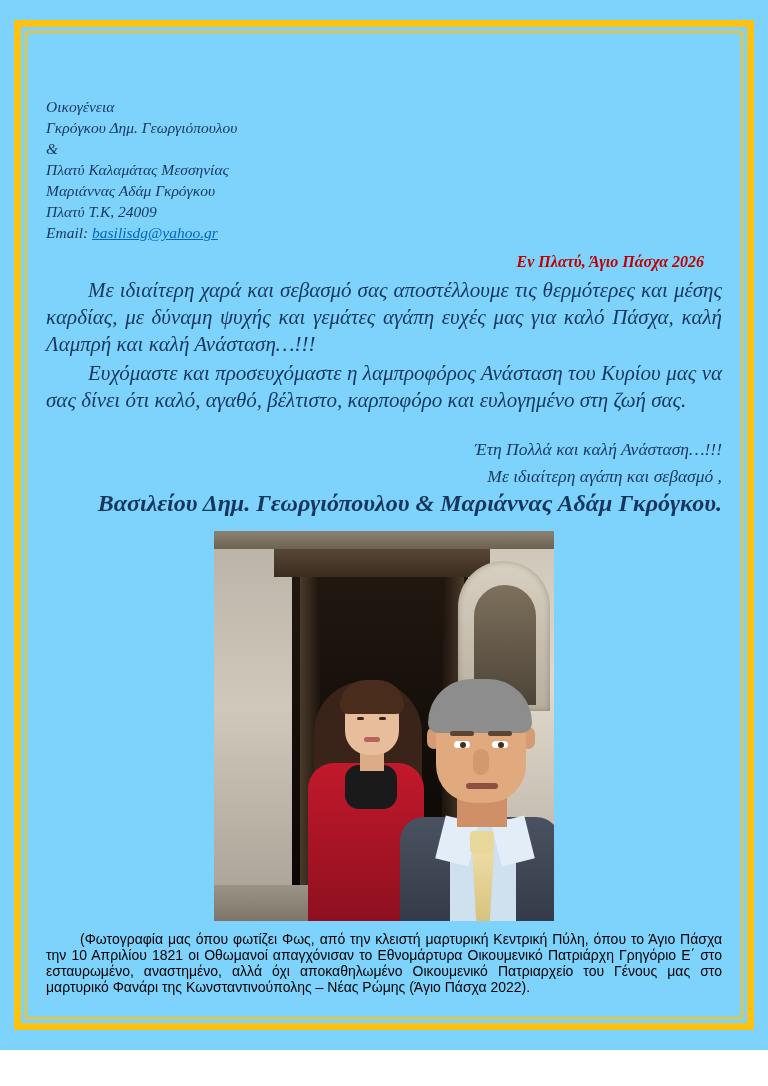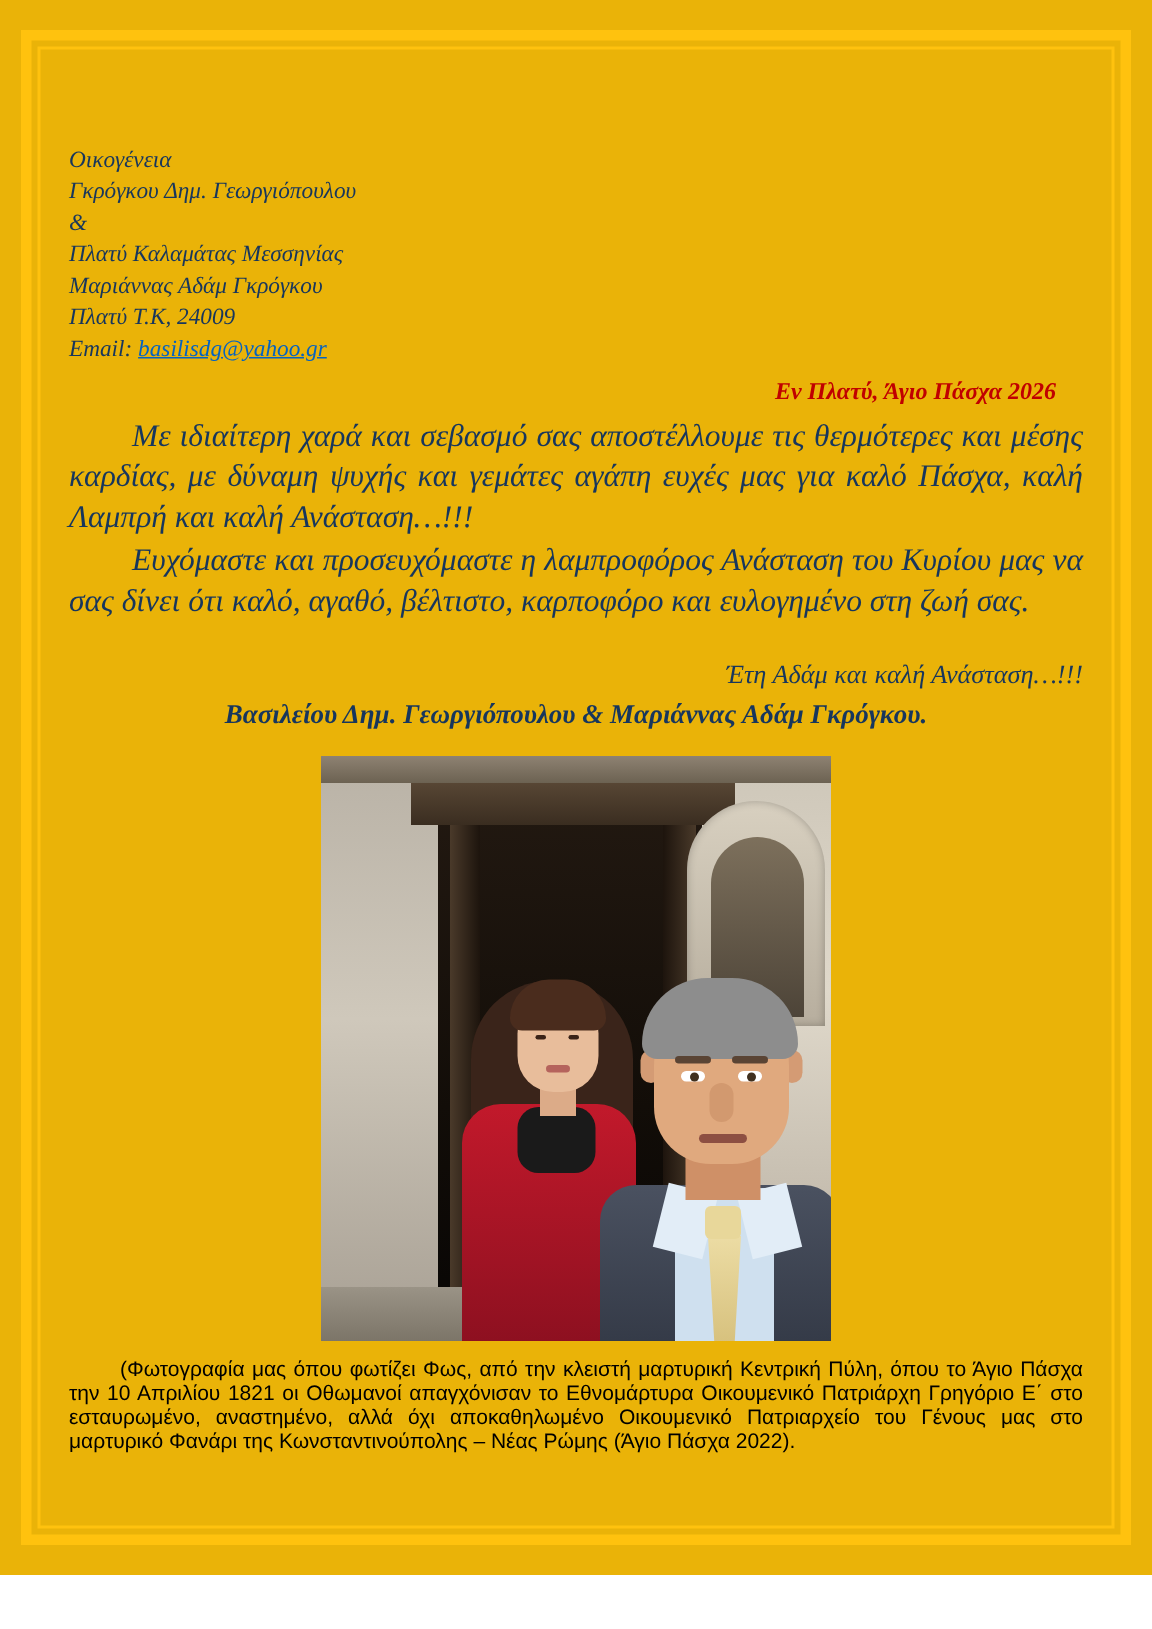--- a/index.html
+++ b/index.html
@@ -11,21 +11,21 @@
     width: 768px;
     height: 1086px;
     font-family: "Liberation Serif", serif;
     color: #000000;
     overflow: hidden;
   }
   .page {
     position: relative;
     width: 768px;
     height: 1050px;
-    background: #eab308;
+    background: #7dd3fc;
     box-sizing: border-box;
   }
   
   .border-outer {
     position: absolute;
     left: 14px;
     top: 20px;
     right: 14px;
     bottom: 20px;
     border: 7px solid #FFC20E;
@@ -89,22 +89,21 @@
   .closing {
     color: #17365D;
     font-style: italic;
     font-size: 17.5px;
     line-height: 27px;
     text-align: right;
     margin-top: 22px;
   }
   .closing .sign {
     font-weight: bold;
-    font-size: 18px;
-    text-align: center;
+    font-size: 24px;
   }
   .photo-wrap {
     margin-top: 14px;
     display: flex;
     justify-content: center;
   }
   .photo {
     position: relative;
     width: 340px;
     height: 390px;
@@ -262,21 +261,22 @@
     </div>
 
     <div class="place-date">Εν Πλατύ, Άγιο Πάσχα 2026</div>
 
     <div class="body-text">
       <p>Με ιδιαίτερη χαρά και σεβασμό σας αποστέλλουμε τις θερμότερες και μέσης καρδίας, με δύναμη ψυχής και γεμάτες αγάπη ευχές μας για καλό Πάσχα, καλή Λαμπρή και καλή Ανάσταση…!!!</p>
       <p>Ευχόμαστε και προσευχόμαστε η λαμπροφόρος Ανάσταση του Κυρίου μας να σας δίνει ότι καλό, αγαθό, βέλτιστο, καρποφόρο και ευλογημένο στη ζωή σας.</p>
     </div>
 
     <div class="closing">
-      <div>Έτη Αδάμ και καλή Ανάσταση…!!!</div>
+      <div>Έτη Πολλά και καλή Ανάσταση…!!!</div>
+      <div>Με ιδιαίτερη αγάπη και σεβασμό ,</div>
       <div class="sign">Βασιλείου Δημ.  Γεωργιόπουλου &amp; Μαριάννας Αδάμ Γκρόγκου.</div>
     </div>
 
     <div class="photo-wrap">
       <div class="photo">
         <div class="ph-wall-left"></div>
         <div class="ph-wall-right"></div>
         <div class="ph-door"></div>
         <div class="ph-door-frame-l"></div>
         <div class="ph-door-frame-r"></div>

